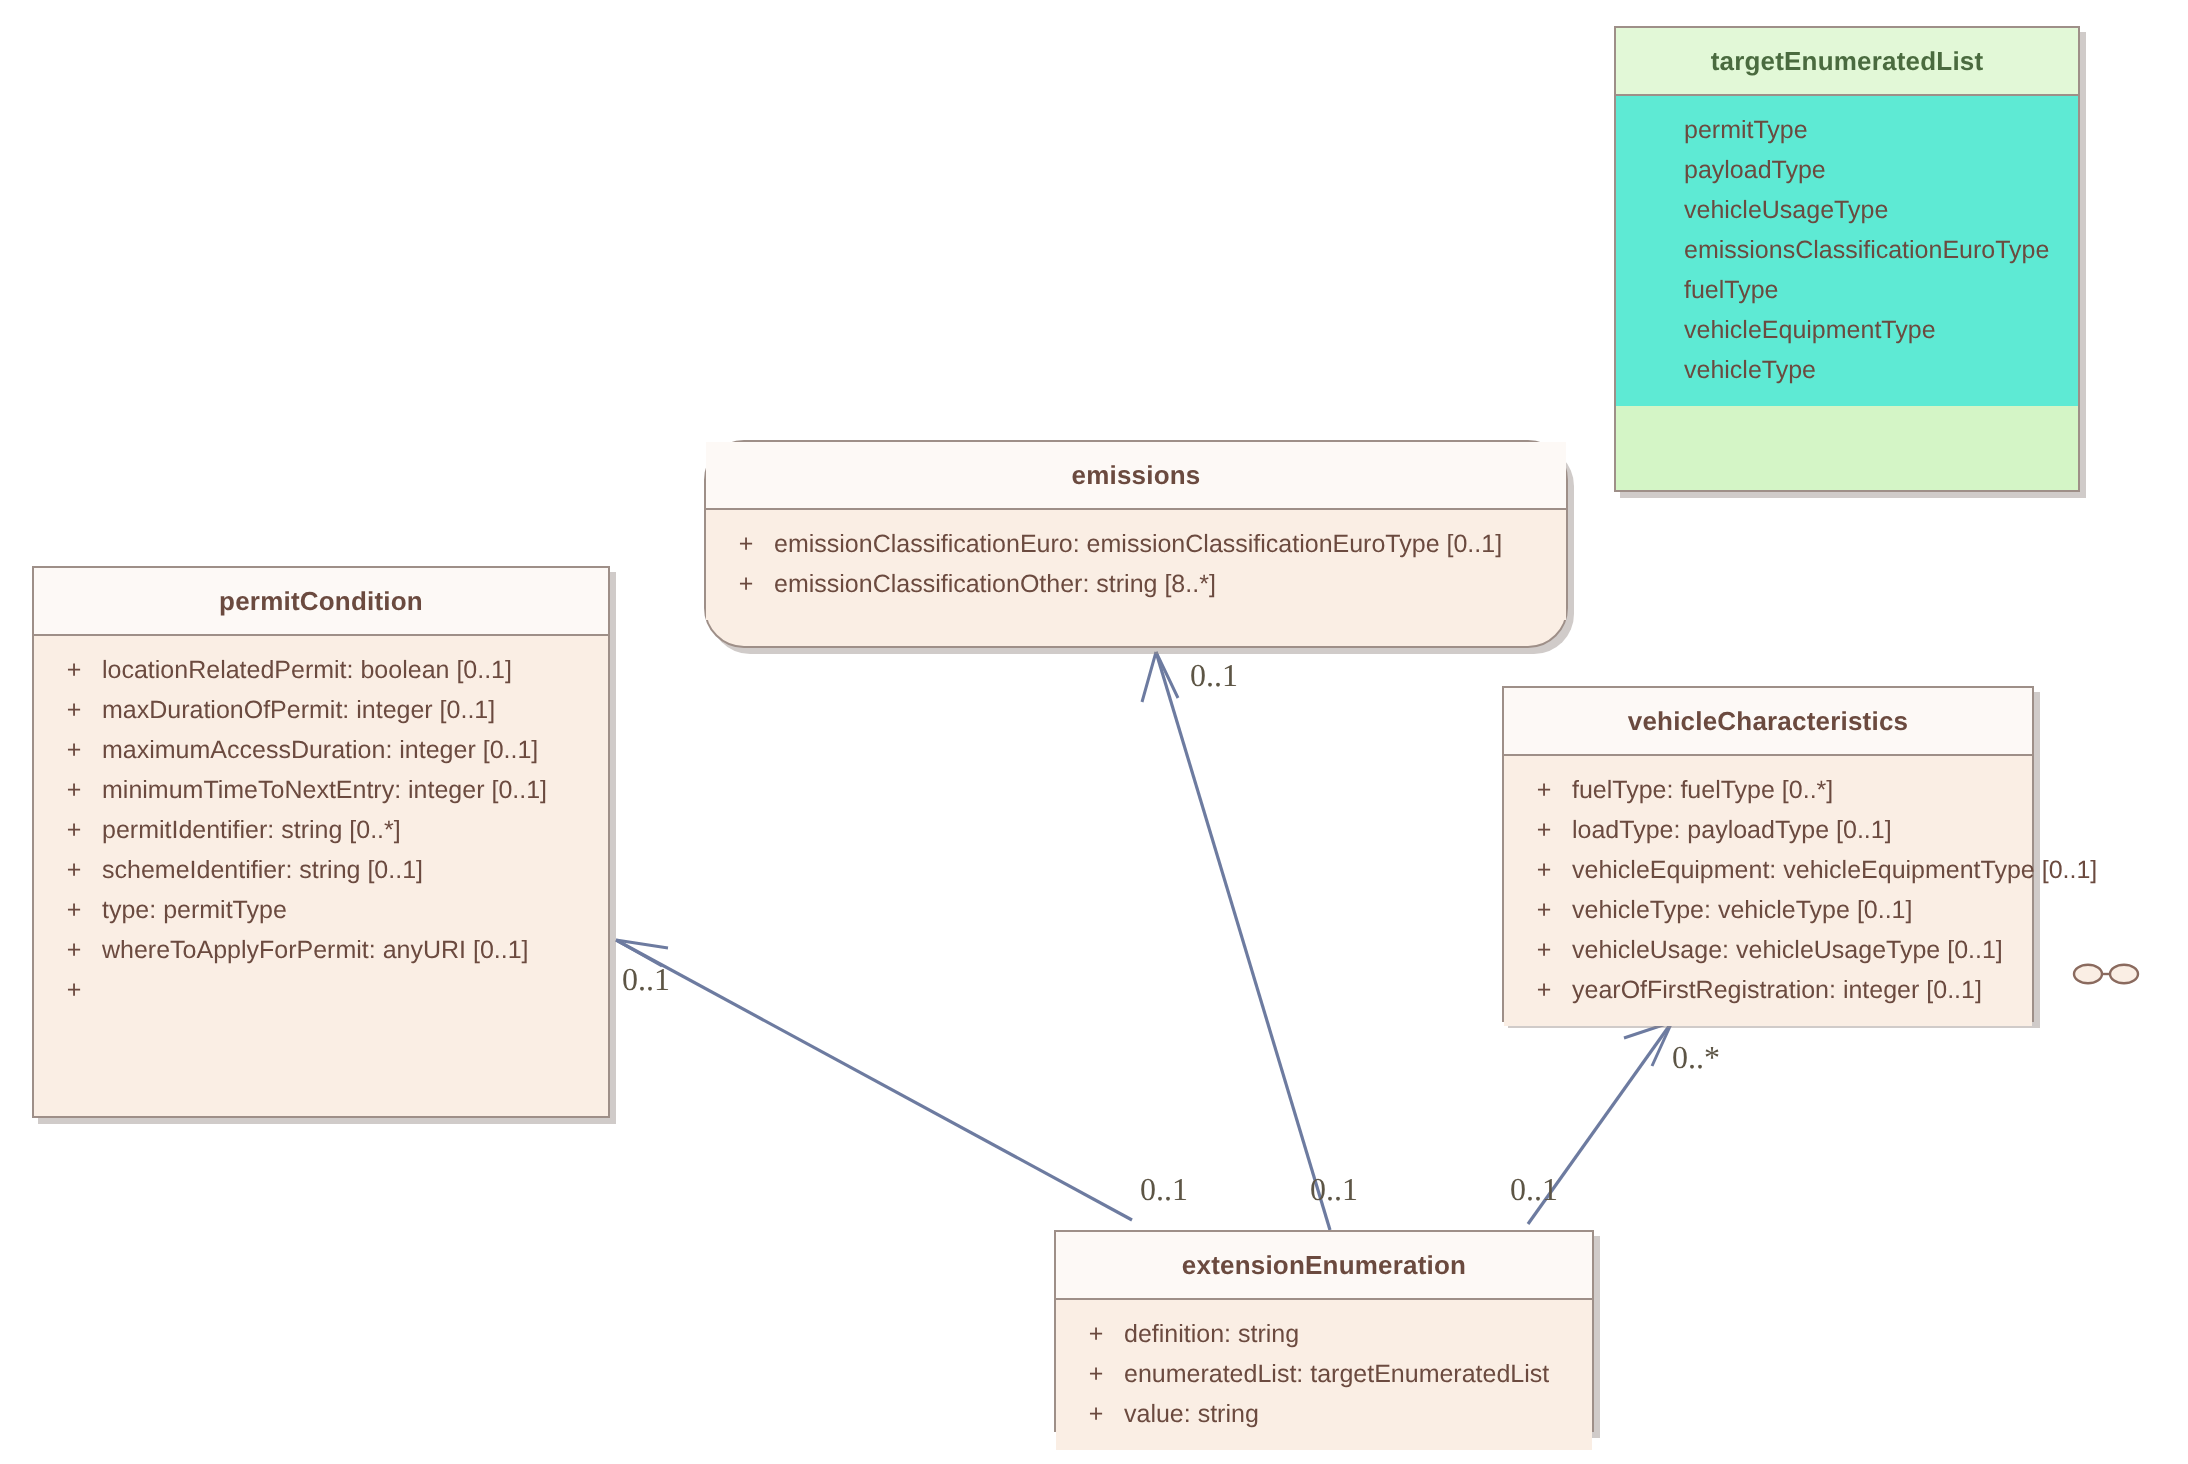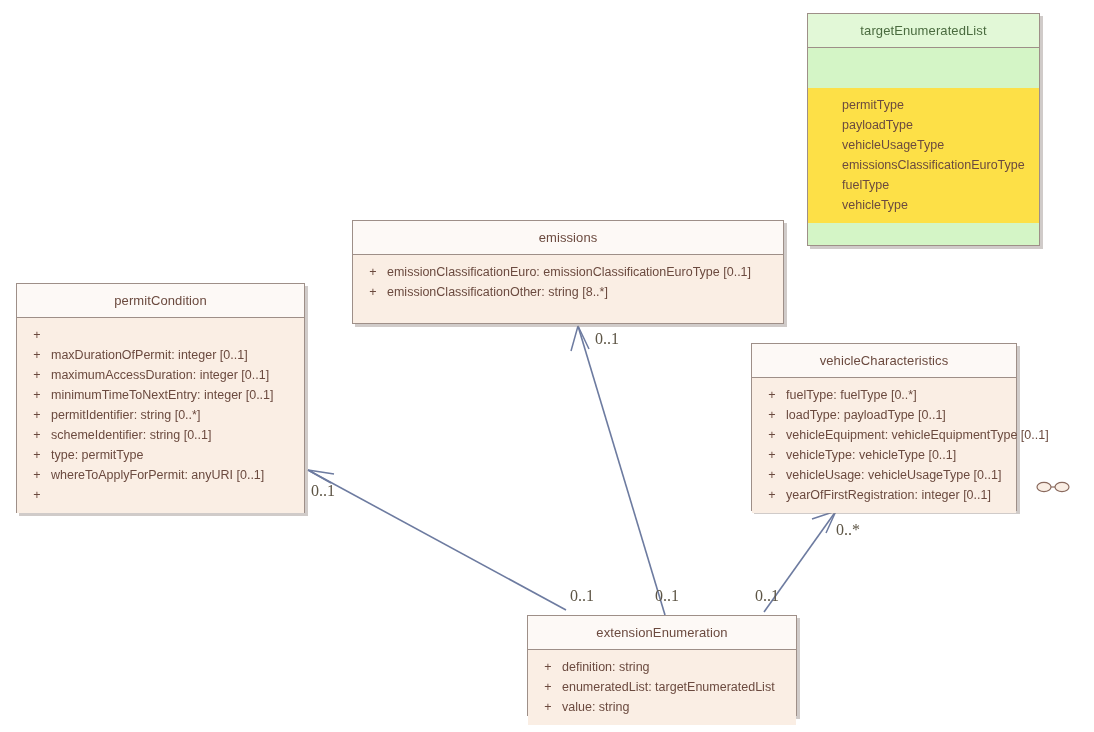--- a/index.html
+++ b/index.html
@@ -22,21 +22,21 @@
     position: absolute;
     box-sizing: border-box;
     border: 1px solid #9e8f88;
     box-shadow: 3px 3px 0 0 rgba(150,140,135,0.45);
     background: #faeee4;
   }
   .uml-class .cls-header {
     box-sizing: border-box;
     text-align: center;
     font-size: 13px;
-    font-weight: normal;
+    font-weight: bold;
     color: #6b4a3f;
     padding: 9px 6px 9px 6px;
     border-bottom: 1px solid #9e8f88;
     background: #fdf9f6;
     letter-spacing: 0.1px;
   }
   .uml-class .cls-body {
     box-sizing: border-box;
     padding: 7px 6px 8px 6px;
     background: #faeee4;
@@ -62,22 +62,21 @@
   .uml-class.enum-green {
     background: #d4f5c6;
     border: 1px solid #9e8f88;
   }
   .uml-class.enum-green .cls-header {
     background: #e2f8d7;
     color: #4a6b3f;
     border-bottom: 1px solid #9e8f88;
   }
   .uml-class.enum-green .cls-body {
-    background: #fde047;
-    margin-top: 40px;
+    background: #5eead4;
   }
   .uml-class.enum-green .attr-row {
     color: #6b4a3f;
   }
   .uml-class.enum-green .attr-text {
     padding-left: 28px;
   }
   
   .mult-label {
     position: absolute;
@@ -153,44 +152,49 @@
       <div class="attr-row">
 
         <span class="attr-text">emissionsClassificationEuroType</span>
       </div>
       <div class="attr-row">
 
         <span class="attr-text">fuelType</span>
       </div>
       <div class="attr-row">
 
+        <span class="attr-text">vehicleEquipmentType</span>
+      </div>
+      <div class="attr-row">
+
         <span class="attr-text">vehicleType</span>
       </div>
     </div>
   </div>
 
-  <div class="uml-class" style="left:352px; top:220px; width:432px; height:104px;">
+  <div class="uml-class" style="left:352px; top:220px; width:432px; height:104px;border-radius:20px;">
     <div class="cls-header">emissions</div>
     <div class="cls-body">
       <div class="attr-row">
         <span class="attr-vis">+</span>
         <span class="attr-text">emissionClassificationEuro: emissionClassificationEuroType [0..1]</span>
       </div>
       <div class="attr-row">
         <span class="attr-vis">+</span>
         <span class="attr-text">emissionClassificationOther: string [8..*]</span>
       </div>
     </div>
   </div>
 
-  <div class="uml-class" style="left:16px; top:283px; width:289px; height:230px;">
+  <div class="uml-class" style="left:16px; top:283px; width:289px; height:276px;">
     <div class="cls-header">permitCondition</div>
     <div class="cls-body">
       <div class="attr-row">
         <span class="attr-vis">+</span>
+        <span class="attr-text">locationRelatedPermit: boolean [0..1]</span>
       </div>
       <div class="attr-row">
         <span class="attr-vis">+</span>
         <span class="attr-text">maxDurationOfPermit: integer [0..1]</span>
       </div>
       <div class="attr-row">
         <span class="attr-vis">+</span>
         <span class="attr-text">maximumAccessDuration: integer [0..1]</span>
       </div>
       <div class="attr-row">

